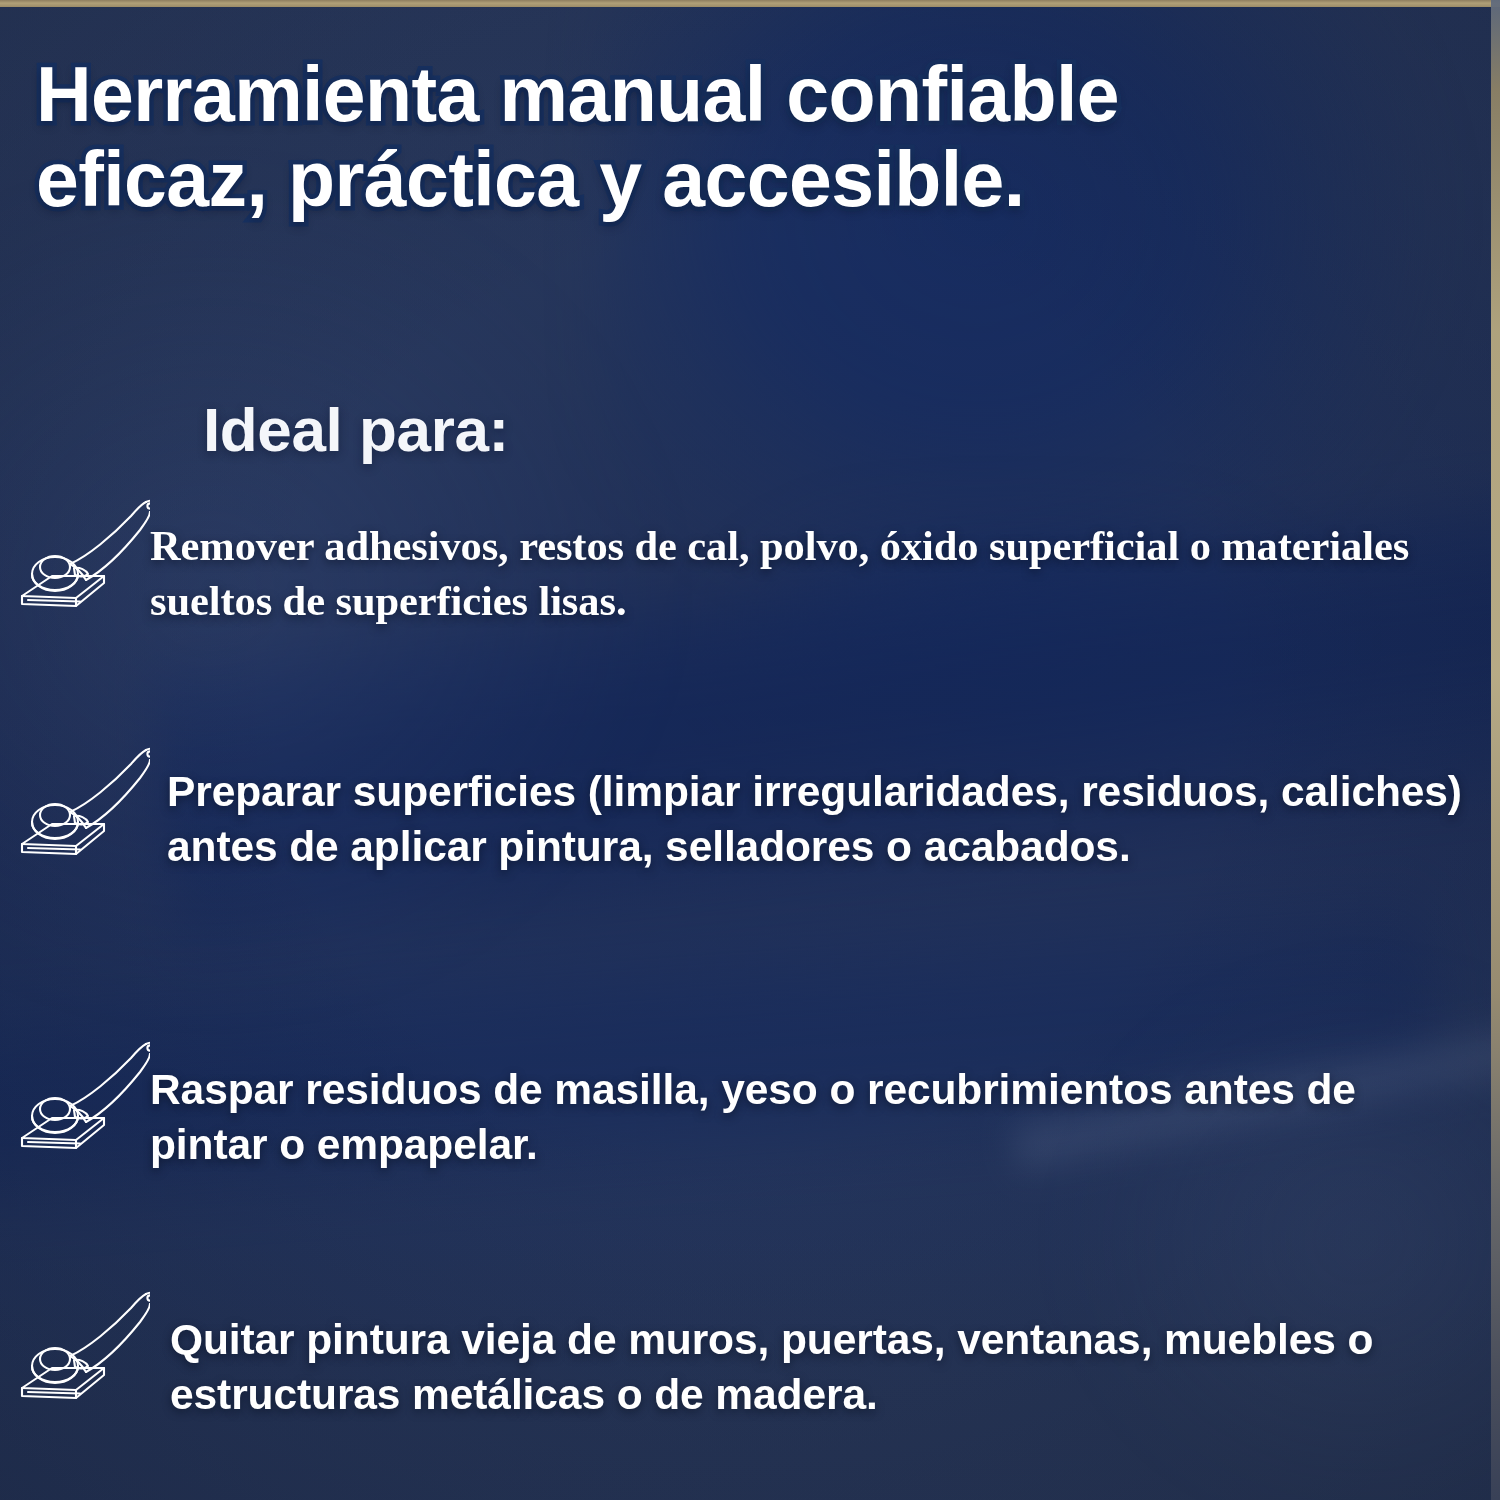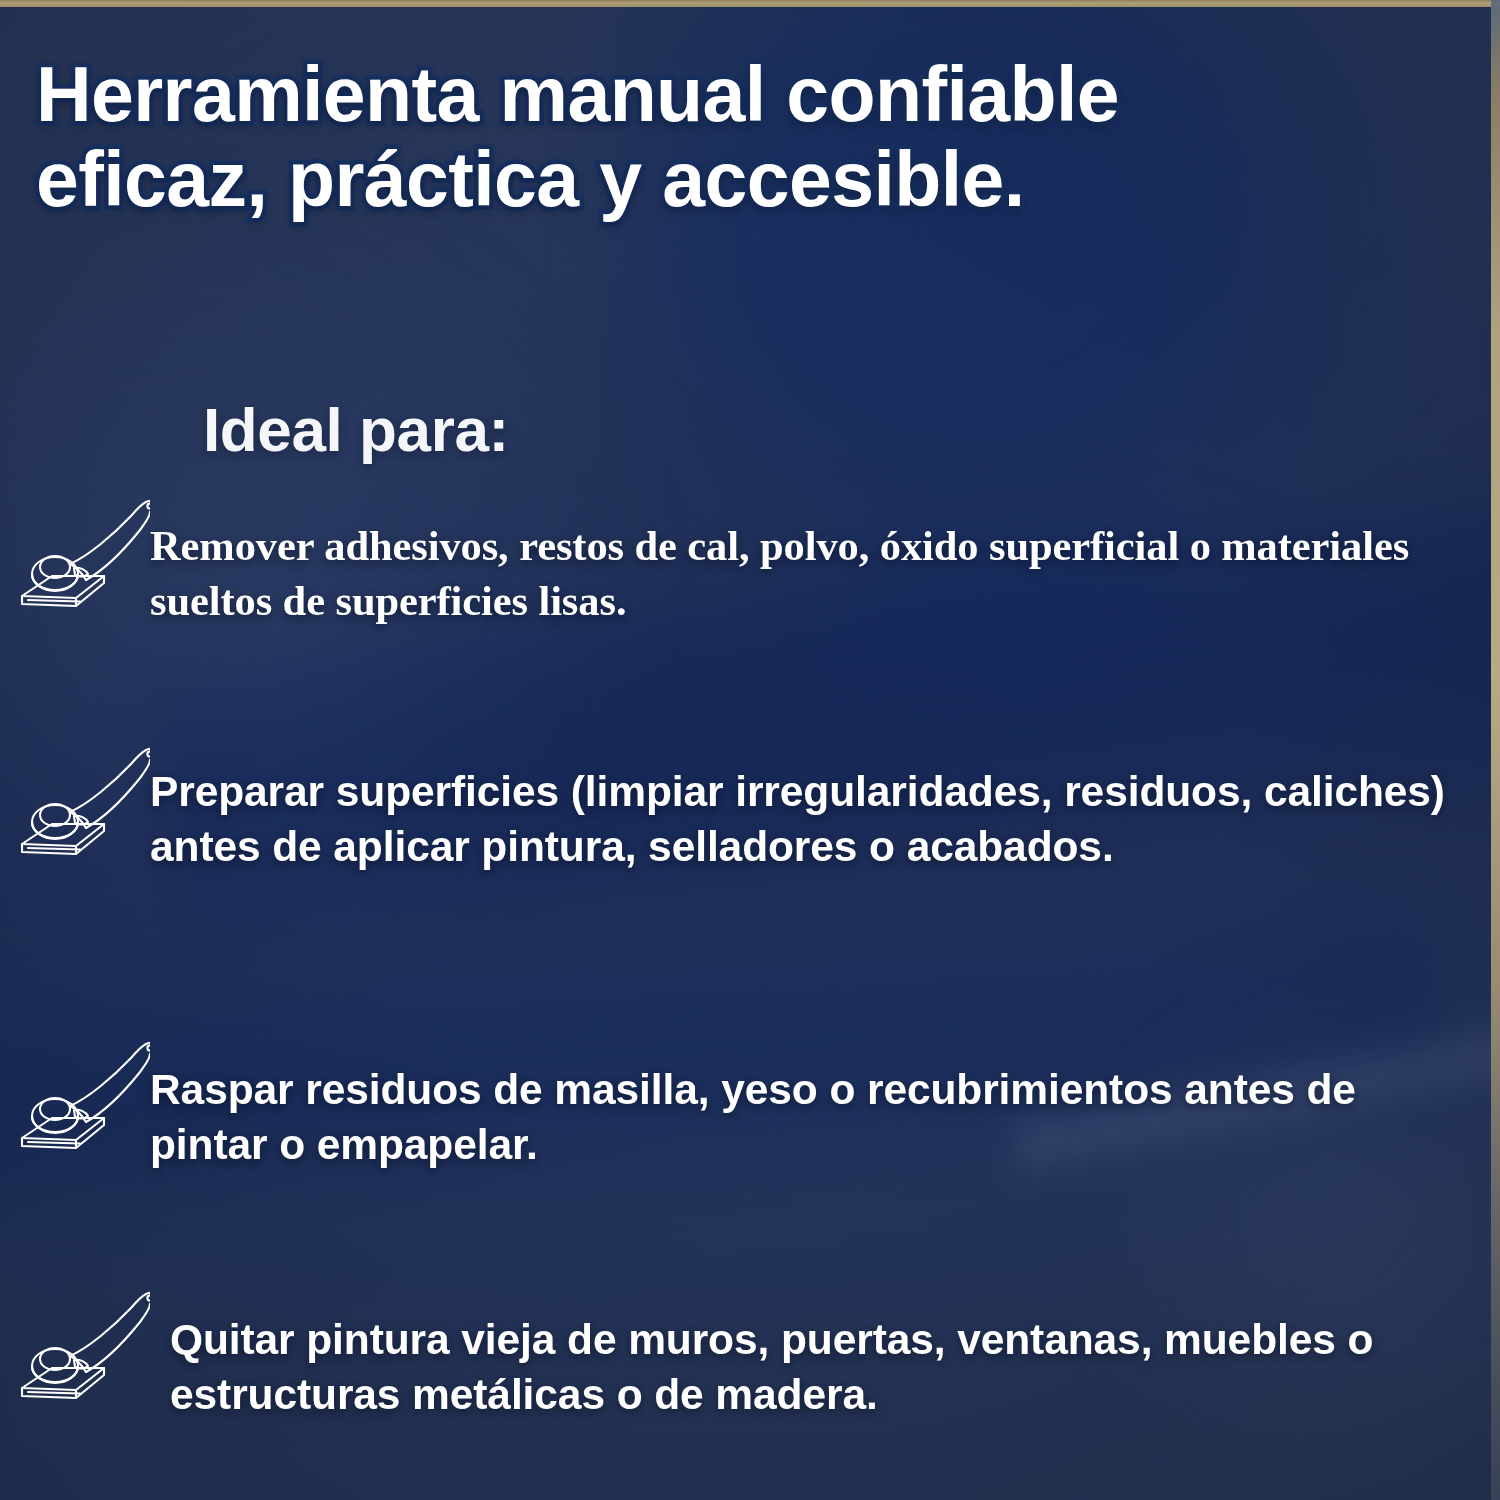--- a/index.html
+++ b/index.html
@@ -200,21 +200,21 @@
     color:#ffffff;
     letter-spacing:-0.1px;
     text-shadow:0 3px 9px rgba(6,12,30,0.55);
   }
 
   
   .item-1{height:240px;}
   .item-1 .item-icon{padding-top:12px;}
   .item-1 .item-text{padding-top:42px;font-family:Liberation Serif, serif;}
 
-  .item-2{height:292px;}
+  .item-2{height:292px;gap:17px;}
   .item-2 .item-icon{padding-top:20px;}
   .item-2 .item-text{padding-top:48px;padding-right:22px;}
 
   .item-3{height:250px;}
   .item-3 .item-icon{padding-top:22px;}
   .item-3 .item-text{padding-top:54px;padding-right:46px;}
 
   .item-4{height:240px;gap:20px;}
   .item-4 .item-icon{padding-top:22px;}
   .item-4 .item-text{padding-top:54px;padding-right:80px;}

